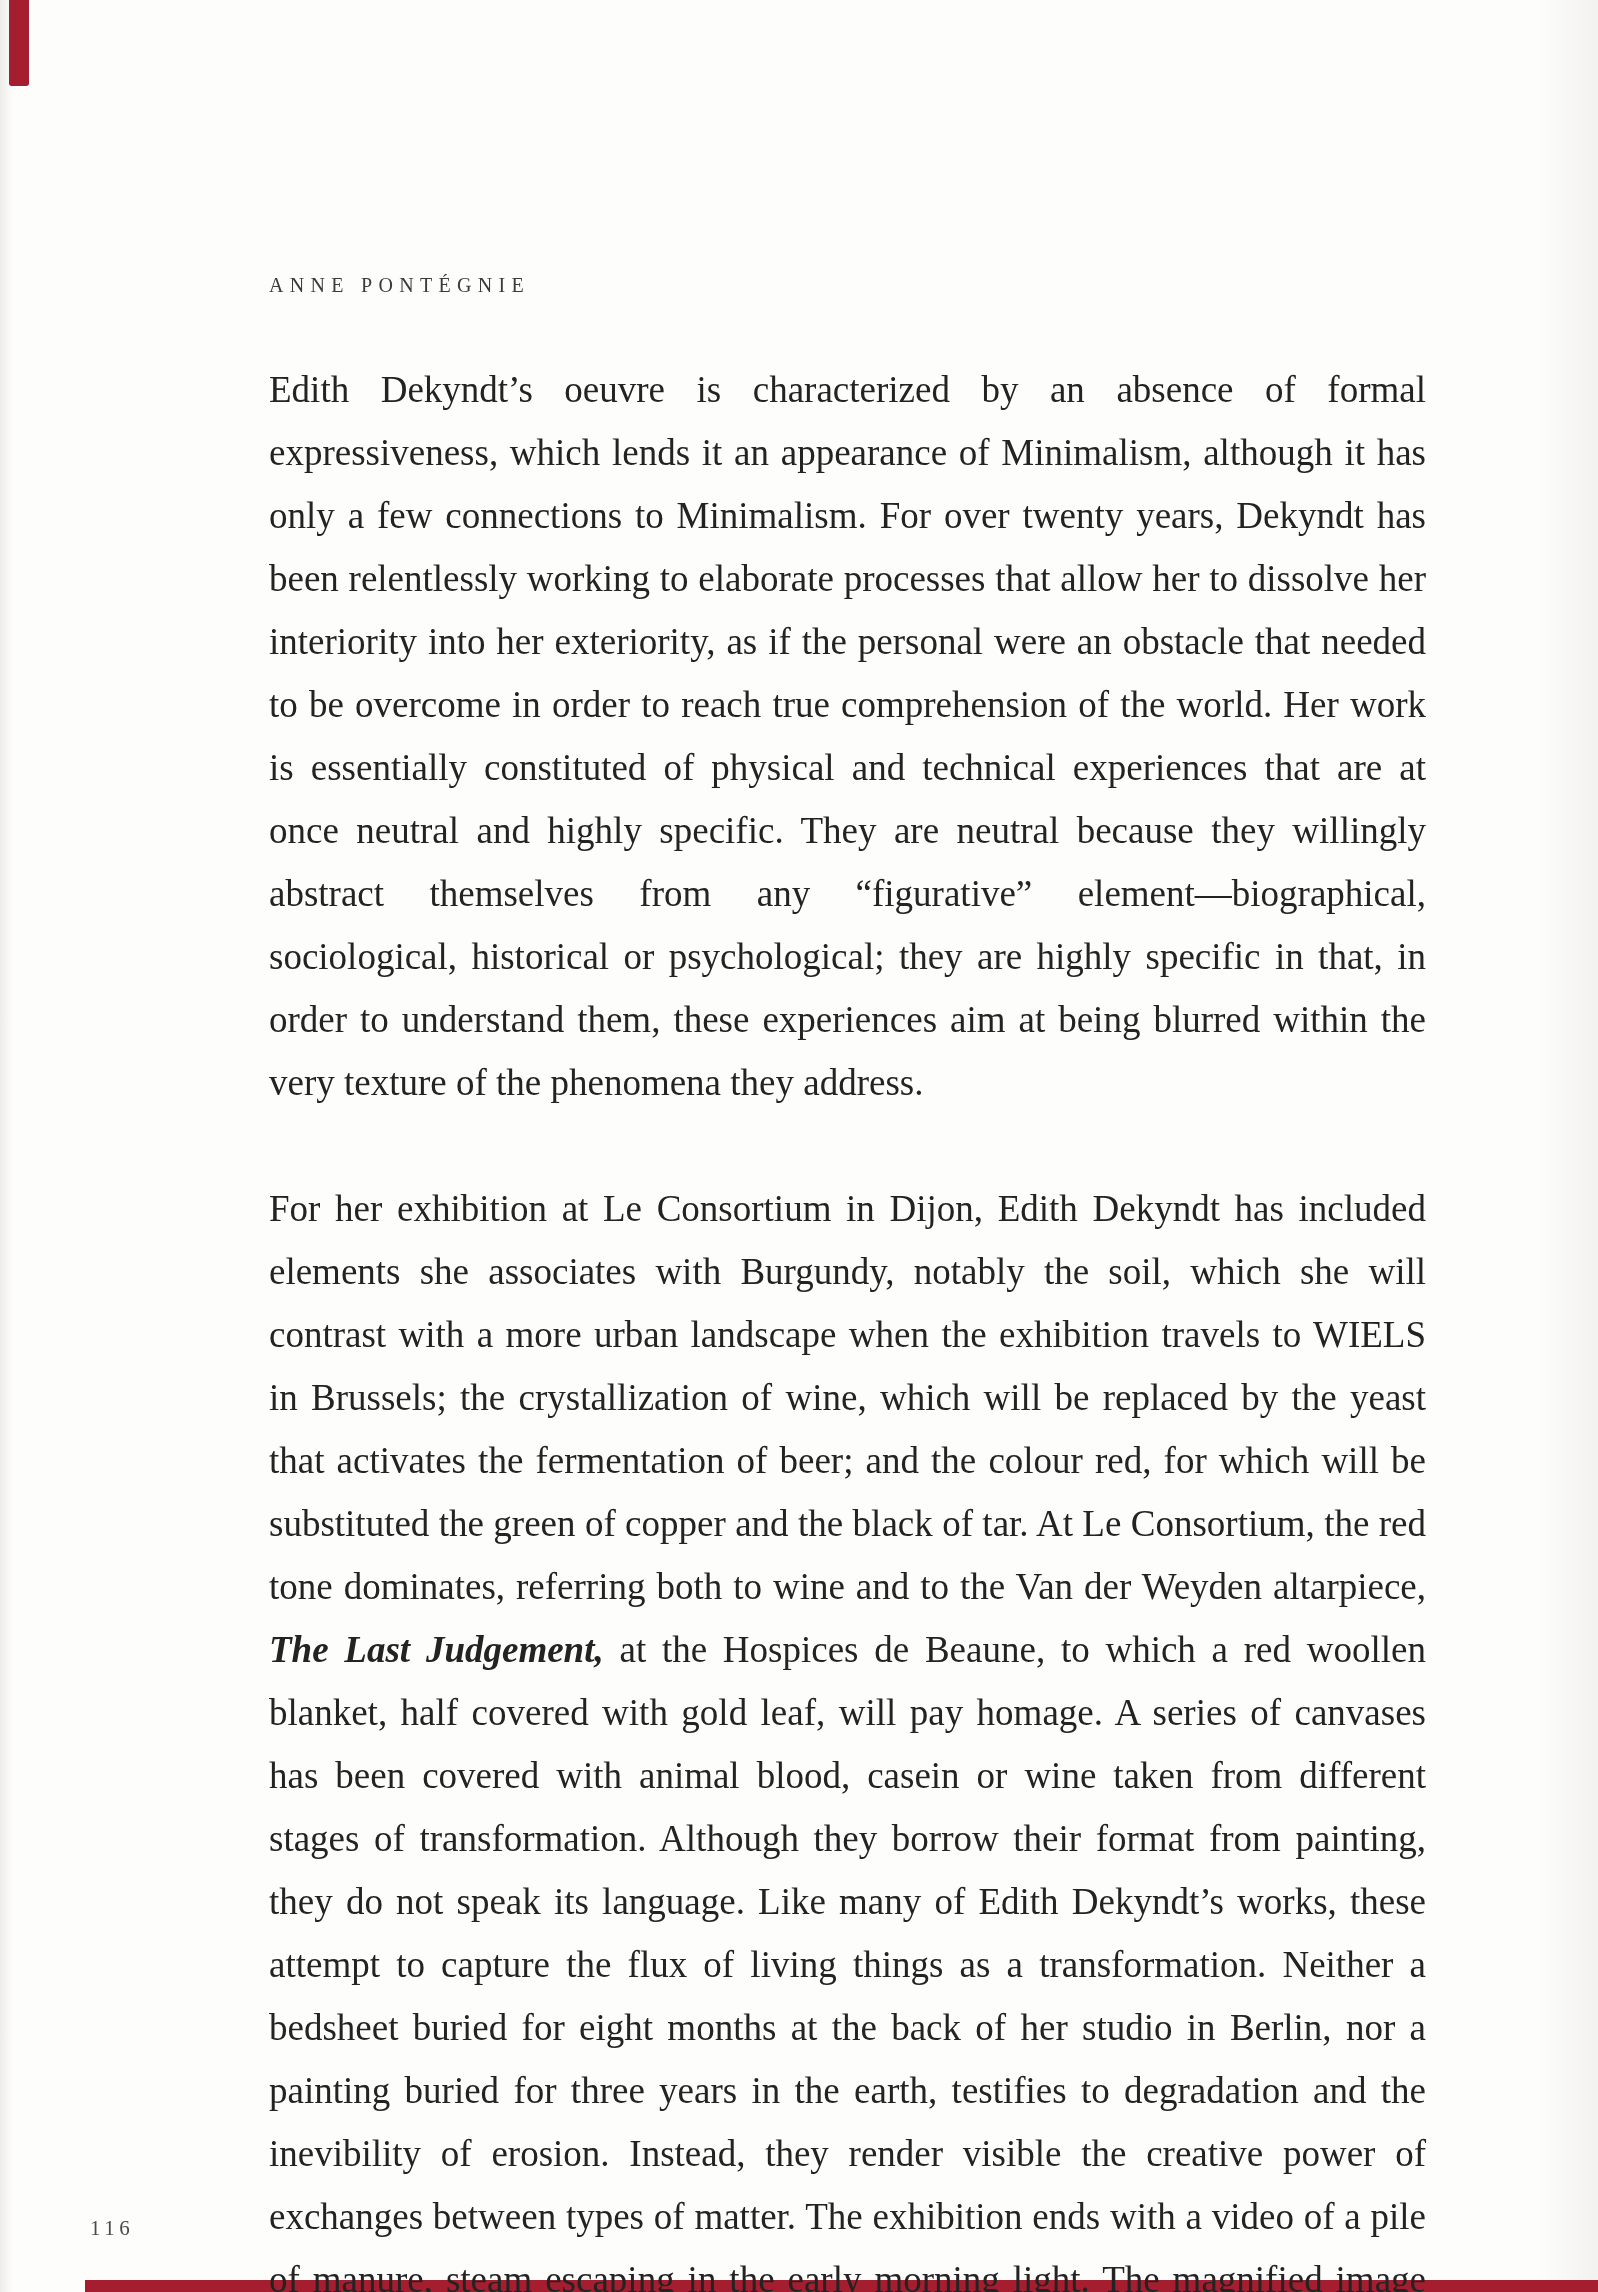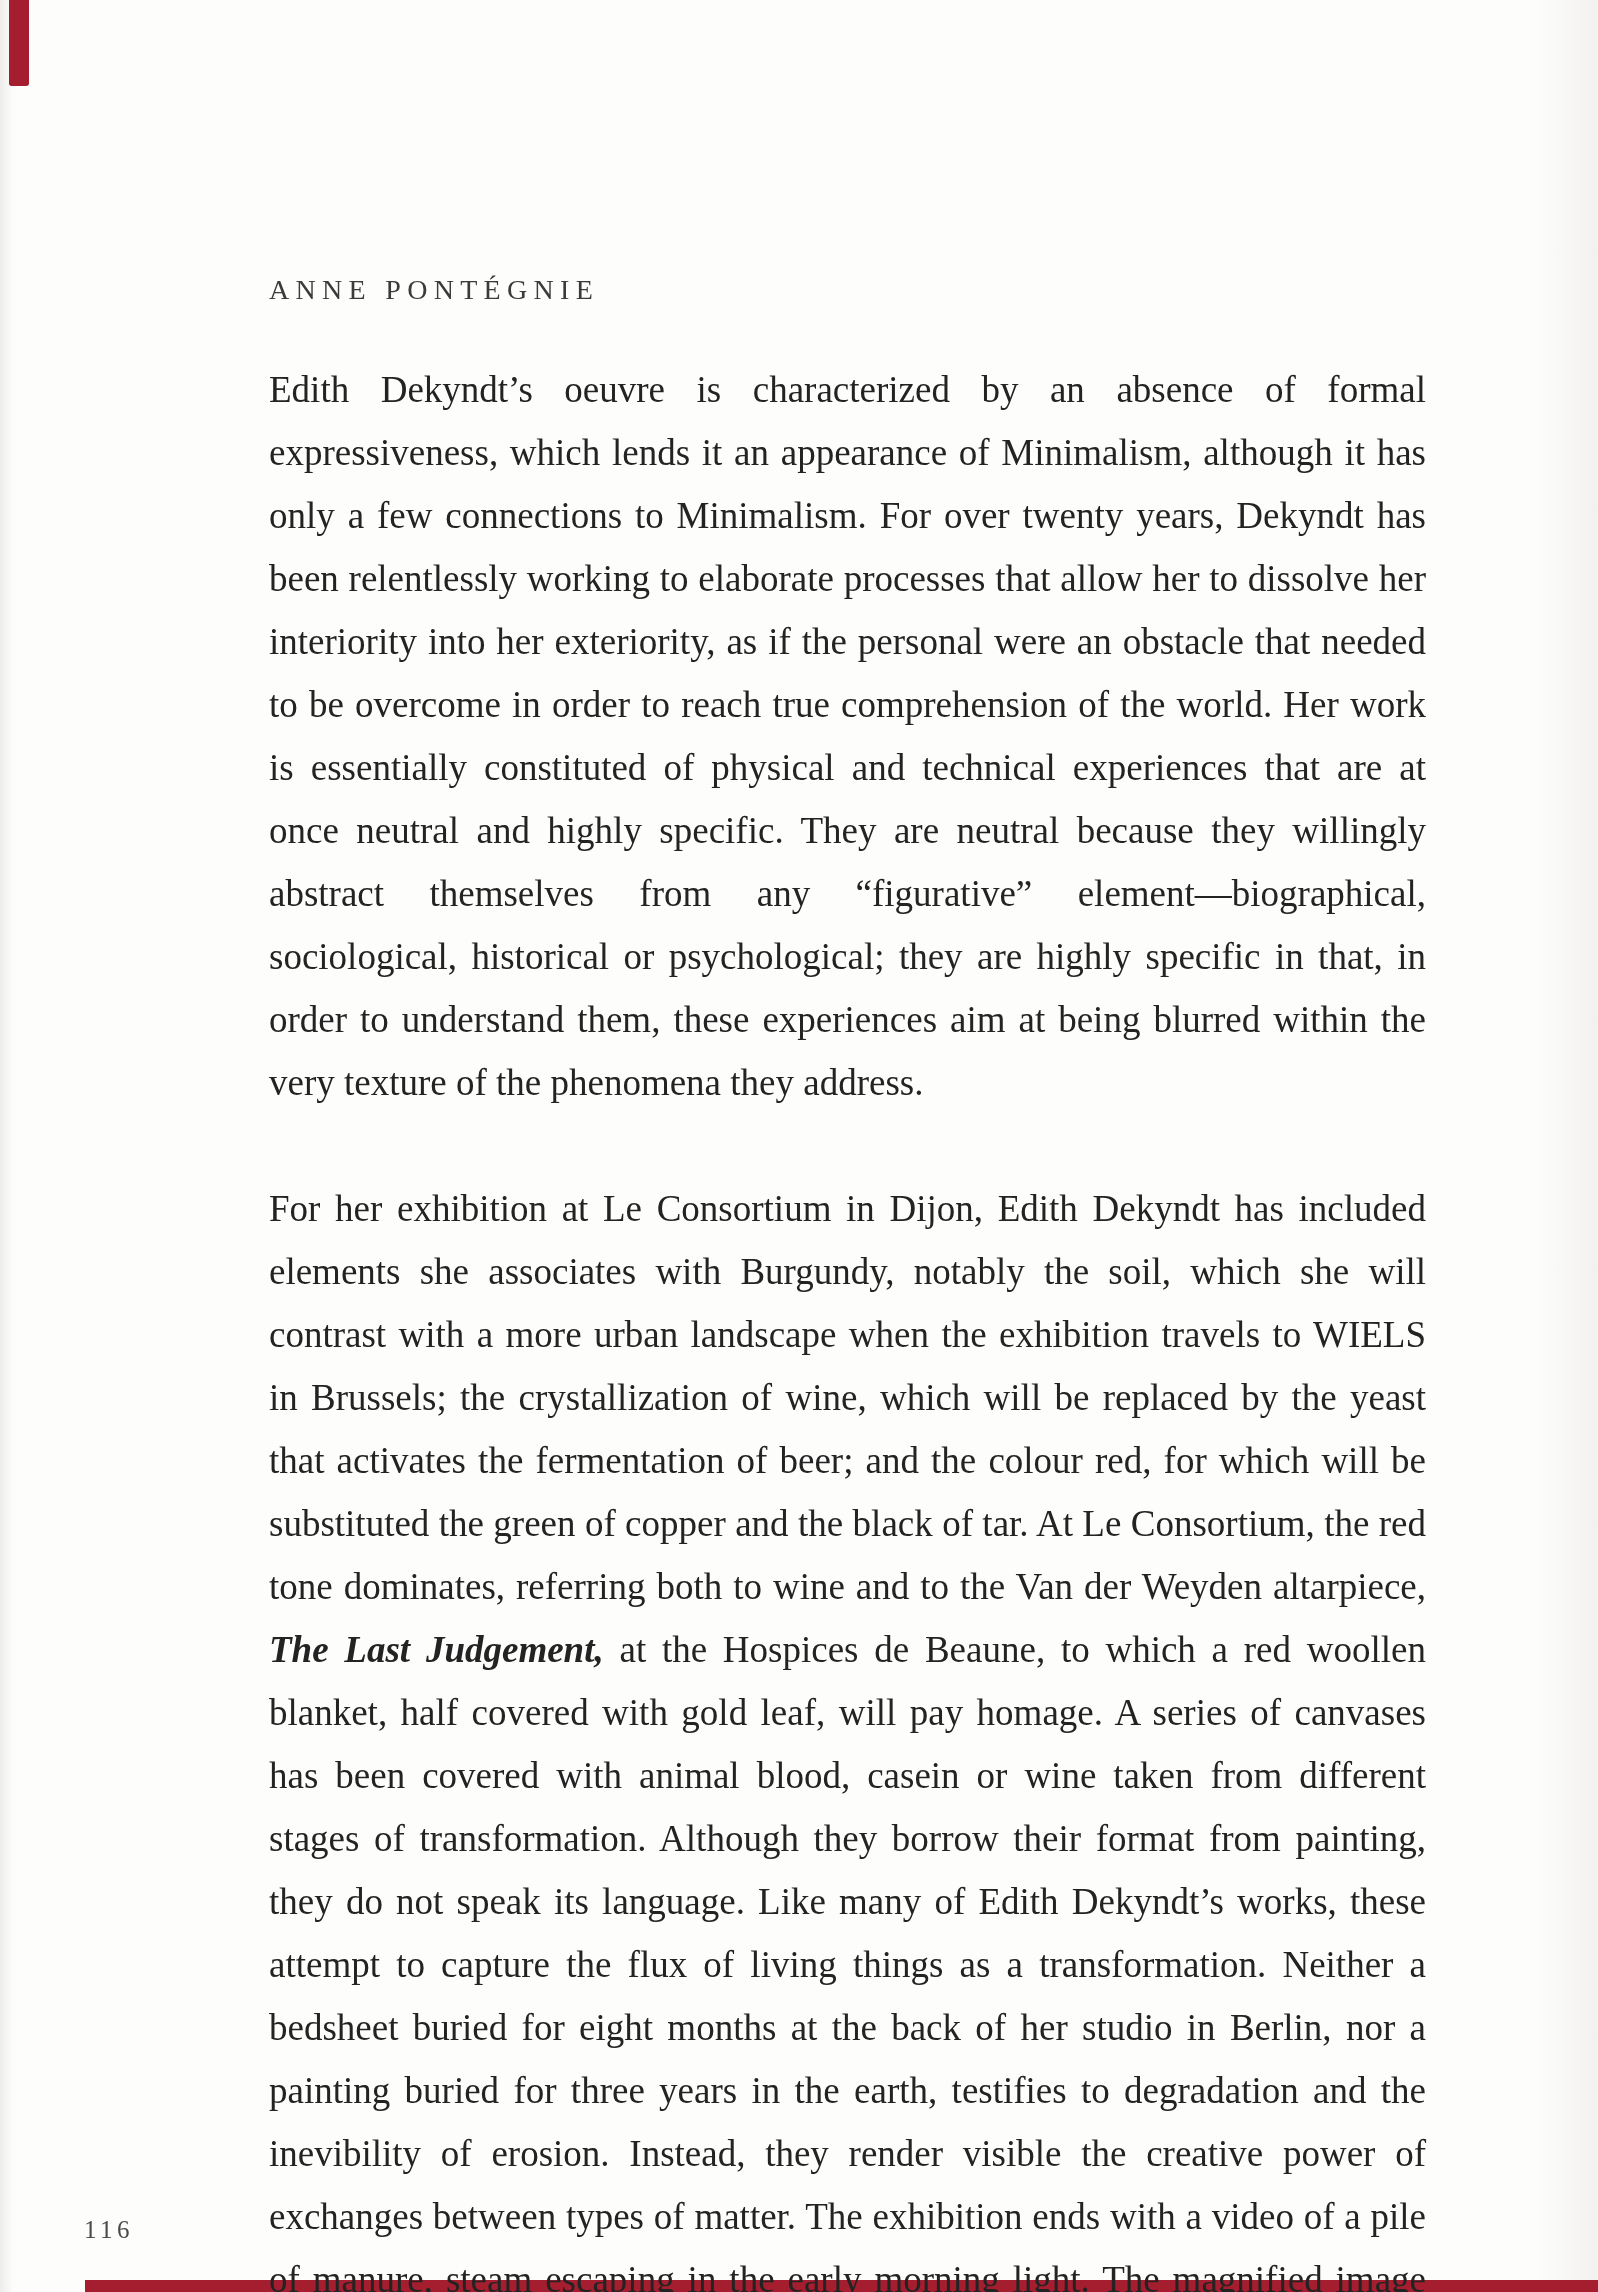--- a/index.html
+++ b/index.html
@@ -44,21 +44,21 @@
   }
   .book-edge-bottom {
     position: absolute;
     left: 85px; right: 0; bottom: 0;
     height: 13.4px;
   }
   .author-byline {
     position: absolute;
     left: 269px;
     top: 274px;
-    font-size: 28px;
+    font-size: 20px;
     letter-spacing: 6.3px;
     color: #3b3b3b;
     white-space: nowrap;
   }
   .article-body {
     position: absolute;
     left: 269px;
     top: 358px;
     width: 1157px;
     color: #232323;
@@ -68,23 +68,23 @@
   }
   .article-body p.para {
     margin: 0 0 63px 0;
   }
   .article-body .italic {
     font-style: italic;
     font-weight: bold;
   }
   .page-number {
     position: absolute;
-    left: 84px;
+    left: 90px;
     top: 2216px;
-    font-size: 25px;
+    font-size: 21px;
     letter-spacing: 4.5px;
     color: #4a4a4a;
   }
 </style>
 </head>
 <body>
 
 <div class="page-scan">
   <div class="scan-edge-left"></div>
   <div class="scan-edge-right"></div>

